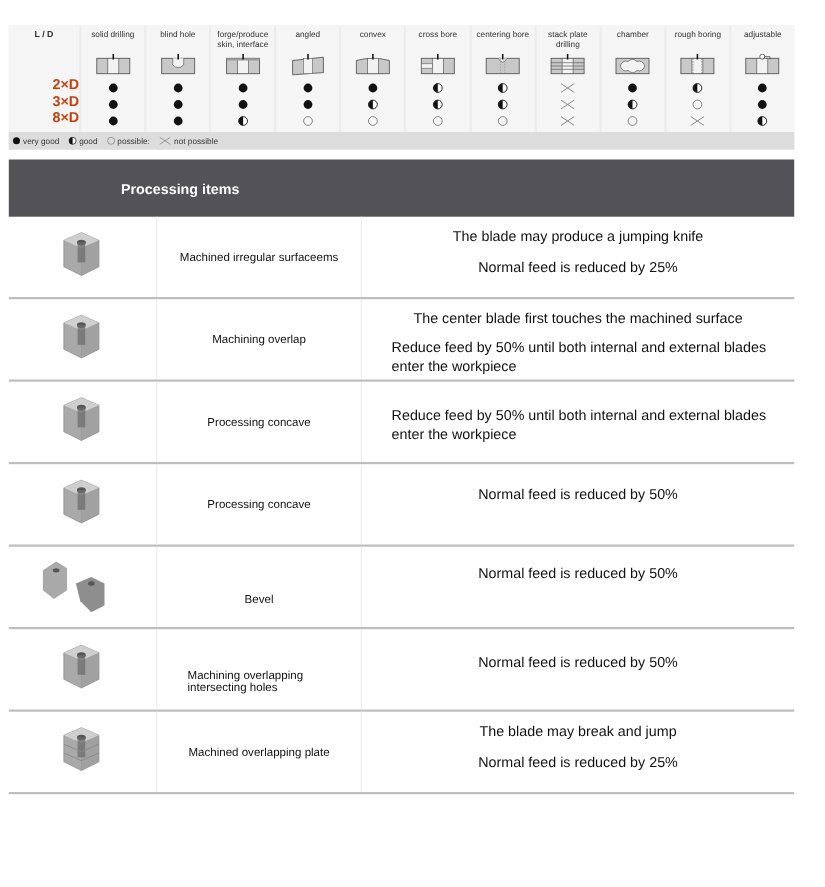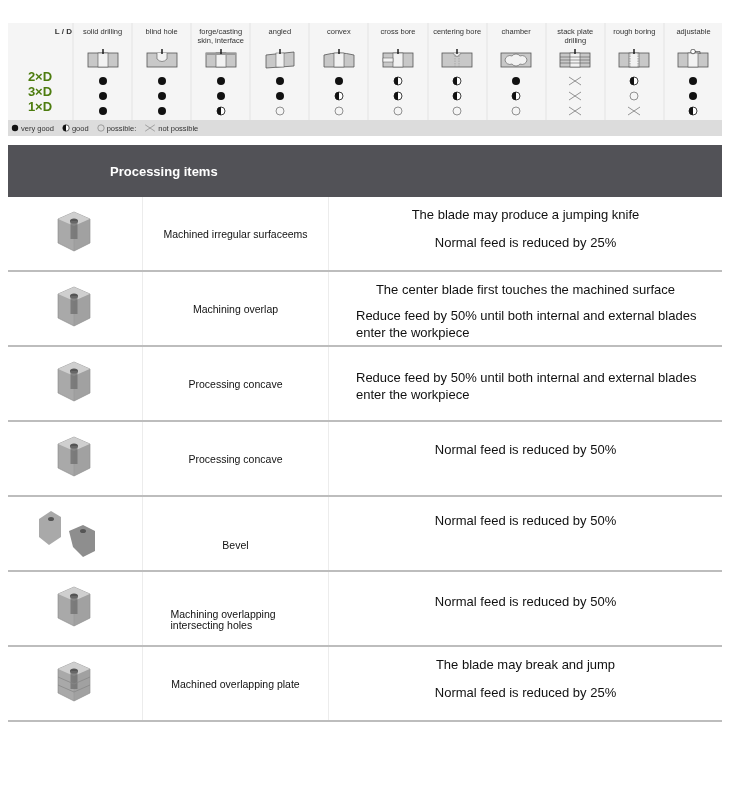--- a/index.html
+++ b/index.html
@@ -4,23 +4,23 @@
 <style>
   html,body{margin:0;padding:0;background:#fff;}
   body{width:750px;height:806px;position:relative;overflow:hidden;font-family:"Liberation Sans",sans-serif;color:#111;}
   
   .chart{position:absolute;left:8px;top:23px;width:714px;height:113px;background:#ececec;}
   .chart-cols{position:absolute;left:0;top:0;width:714px;height:97px;display:flex;}
   .ccol{flex:1 1 0;background:#f5f5f5;margin-right:2px;position:relative;}
   .ccol:first-child{flex:0 0 64px;}
   .ccol:last-child{margin-right:0;}
   .ccol .hd{position:absolute;top:4px;left:0;right:0;text-align:center;font-size:7.5px;line-height:9px;color:#333;}
-  .ccol.ld .hd{font-weight:bold;font-size:8px;text-align:right;}
+  .ccol.ld .hd{font-weight:bold;font-size:8px;}
   .pict{position:absolute;left:50%;top:26px;transform:translateX(-50%);width:32px;height:20px;}
-  .ldlab{position:absolute;left:0;right:0;text-align:center;color:#4d7c0f;font-weight:bold;font-size:13px;}
+  .ldlab{position:absolute;left:0;right:0;text-align:right;color:#c2410c;font-weight:bold;font-size:13px;}
   .mk{position:absolute;left:50%;transform:translateX(-50%);width:10px;height:10px;}
   .legend{position:absolute;left:0;top:97px;width:714px;height:16px;background:#dcdcdc;font-size:7.5px;color:#333;display:flex;align-items:center;padding-left:3px;box-sizing:border-box;gap:8px;}
   .legend span{display:inline-flex;align-items:center;gap:2px;}
   
   .tbl{position:absolute;left:8px;top:145px;width:714px;}
   .thead{height:52px;background:#525257;display:flex;color:#fff;font-weight:bold;font-size:13px;}
   .thead .c1{width:134px;border-right:1px solid #6a6a6e;display:flex;align-items:center;justify-content:center;}
   .thead .c2{flex:1;display:flex;align-items:center;padding-left:102px;}
   .row{display:flex;border-bottom:2px solid #bdbdbd;}
   .row .img{width:134px;border-right:1px solid #ececec;position:relative;}
@@ -32,21 +32,21 @@
 </style>
 </head>
 <body>
 
 <div class="chart">
   <div class="chart-cols" id="chartCols">
       <div class="ccol ld">
         <div class="hd">L / D</div>
         <div class="ldlab" style="top: 46px;">2×D</div>
         <div class="ldlab" style="top: 61px;">3×D</div>
-        <div class="ldlab" style="top: 76px;">1×D</div>
+        <div class="ldlab" style="top: 76px;">8×D</div>
       </div>
       <div class="ccol">
         <div class="hd">solid drilling</div>
         <div class="pict"><svg width="32" height="20" viewBox="0 0 32 20">
             <rect x="1" y="4" width="30" height="14" fill="#c8c8c8" stroke="#555" stroke-width="0.8"></rect>
             <rect x="11" y="4" width="10" height="14" fill="#f2f2f2" stroke="#555" stroke-width="0.6"></rect>
             <path d="M16 0 L16 5" stroke="#111" stroke-width="1.4"></path>
           </svg></div>
         <div class="mk" style="top: 49px;"><svg width="10" height="10" viewBox="0 0 10 10">
             <circle cx="5" cy="5" r="4" fill="#111"></circle>
@@ -69,21 +69,21 @@
             <circle cx="5" cy="5" r="4" fill="#111"></circle>
           </svg></div>
         <div class="mk" style="top: 64px;"><svg width="10" height="10" viewBox="0 0 10 10">
             <circle cx="5" cy="5" r="4" fill="#111"></circle>
           </svg></div>
         <div class="mk" style="top: 79px;"><svg width="10" height="10" viewBox="0 0 10 10">
             <circle cx="5" cy="5" r="4" fill="#111"></circle>
           </svg></div>
       </div>
       <div class="ccol">
-        <div class="hd" style="padding: 0px 4px;">forge/casting skin, interface</div>
+        <div class="hd" style="padding: 0px 4px;">forge/produce skin, interface</div>
         <div class="pict"><svg width="32" height="20" viewBox="0 0 32 20">
             <rect x="1" y="4" width="30" height="14" fill="#c8c8c8" stroke="#555" stroke-width="0.8"></rect>
             <rect x="11" y="4" width="10" height="14" fill="#f2f2f2" stroke="#555" stroke-width="0.6"></rect>
             <rect x="1" y="4" width="30" height="2" fill="#999"></rect>
             <path d="M16 0 L16 5" stroke="#111" stroke-width="1.4"></path>
           </svg></div>
         <div class="mk" style="top: 49px;"><svg width="10" height="10" viewBox="0 0 10 10">
             <circle cx="5" cy="5" r="4" fill="#111"></circle>
           </svg></div>
         <div class="mk" style="top: 64px;"><svg width="10" height="10" viewBox="0 0 10 10">
@@ -163,52 +163,52 @@
           </svg></div>
         <div class="mk" style="top: 64px;"><svg width="10" height="10" viewBox="0 0 10 10">
             <circle cx="5" cy="5" r="4" fill="#fff" stroke="#111" stroke-width="0.8"></circle>
             <path d="M5 1 A4 4 0 0 0 5 9 Z" fill="#111"></path>
           </svg></div>
         <div class="mk" style="top: 79px;"><svg width="10" height="10" viewBox="0 0 10 10">
             <circle cx="5" cy="5" r="4" fill="none" stroke="#777" stroke-width="0.8"></circle>
           </svg></div>
       </div>
       <div class="ccol">
-        <div class="hd">chamber</div>
-        <div class="pict"><svg width="32" height="20" viewBox="0 0 32 20">
-            <rect x="1" y="4" width="30" height="14" fill="#c8c8c8" stroke="#555" stroke-width="0.8"></rect>
-            <path d="M5 11 a5 5 0 0 1 7 -4 a5 5 0 0 1 8 0 a5 5 0 0 1 7 4 a5 5 0 0 1 -7 4 a5 5 0 0 1 -8 0 a5 5 0 0 1 -7 -4z" fill="#f2f2f2" stroke="#555" stroke-width="0.6"></path>
-          </svg></div>
-        <div class="mk" style="top: 49px;"><svg width="10" height="10" viewBox="0 0 10 10">
-            <circle cx="5" cy="5" r="4" fill="#111"></circle>
-          </svg></div>
-        <div class="mk" style="top: 64px;"><svg width="10" height="10" viewBox="0 0 10 10">
-            <circle cx="5" cy="5" r="4" fill="#fff" stroke="#111" stroke-width="0.8"></circle>
-            <path d="M5 1 A4 4 0 0 0 5 9 Z" fill="#111"></path>
-          </svg></div>
-        <div class="mk" style="top: 79px;"><svg width="10" height="10" viewBox="0 0 10 10">
-            <circle cx="5" cy="5" r="4" fill="none" stroke="#777" stroke-width="0.8"></circle>
-          </svg></div>
-      </div>
-      <div class="ccol">
         <div class="hd" style="padding: 0px 4px;">stack plate drilling</div>
         <div class="pict"><svg width="32" height="20" viewBox="0 0 32 20">
             <rect x="1" y="4" width="30" height="14" fill="#c8c8c8" stroke="#555" stroke-width="0.8"></rect>
             <rect x="11" y="4" width="10" height="14" fill="#f2f2f2" stroke="#555" stroke-width="0.6"></rect>
             <path d="M1 8 L31 8 M1 11 L31 11 M1 14 L31 14" stroke="#555" stroke-width="0.6"></path>
             <path d="M16 0 L16 5" stroke="#111" stroke-width="1.4"></path>
           </svg></div>
         <div class="mk" style="top: 49px; width: 14px;"><svg width="14" height="10" viewBox="0 0 14 10">
             <path d="M1 1 L13 9 M13 1 L1 9" stroke="#888" stroke-width="0.9"></path>
           </svg></div>
         <div class="mk" style="top: 64px; width: 14px;"><svg width="14" height="10" viewBox="0 0 14 10">
             <path d="M1 1 L13 9 M13 1 L1 9" stroke="#888" stroke-width="0.9"></path>
           </svg></div>
         <div class="mk" style="top: 79px; width: 14px;"><svg width="14" height="10" viewBox="0 0 14 10">
             <path d="M1 1 L13 9 M13 1 L1 9" stroke="#888" stroke-width="0.9"></path>
+          </svg></div>
+      </div>
+      <div class="ccol">
+        <div class="hd">chamber</div>
+        <div class="pict"><svg width="32" height="20" viewBox="0 0 32 20">
+            <rect x="1" y="4" width="30" height="14" fill="#c8c8c8" stroke="#555" stroke-width="0.8"></rect>
+            <path d="M5 11 a5 5 0 0 1 7 -4 a5 5 0 0 1 8 0 a5 5 0 0 1 7 4 a5 5 0 0 1 -7 4 a5 5 0 0 1 -8 0 a5 5 0 0 1 -7 -4z" fill="#f2f2f2" stroke="#555" stroke-width="0.6"></path>
+          </svg></div>
+        <div class="mk" style="top: 49px;"><svg width="10" height="10" viewBox="0 0 10 10">
+            <circle cx="5" cy="5" r="4" fill="#111"></circle>
+          </svg></div>
+        <div class="mk" style="top: 64px;"><svg width="10" height="10" viewBox="0 0 10 10">
+            <circle cx="5" cy="5" r="4" fill="#fff" stroke="#111" stroke-width="0.8"></circle>
+            <path d="M5 1 A4 4 0 0 0 5 9 Z" fill="#111"></path>
+          </svg></div>
+        <div class="mk" style="top: 79px;"><svg width="10" height="10" viewBox="0 0 10 10">
+            <circle cx="5" cy="5" r="4" fill="none" stroke="#777" stroke-width="0.8"></circle>
           </svg></div>
       </div>
       <div class="ccol">
         <div class="hd">rough boring</div>
         <div class="pict"><svg width="32" height="20" viewBox="0 0 32 20">
             <rect x="1" y="4" width="30" height="14" fill="#c8c8c8" stroke="#555" stroke-width="0.8"></rect>
             <rect x="11" y="4" width="10" height="14" fill="#f2f2f2" stroke="#555" stroke-width="0.6"></rect>
             <path d="M12 4 L12 18 M20 4 L20 18" stroke="#555" stroke-dasharray="1.5 1" stroke-width="0.5"></path>
             <path d="M16 0 L16 5" stroke="#111" stroke-width="1.4"></path>
           </svg></div>

